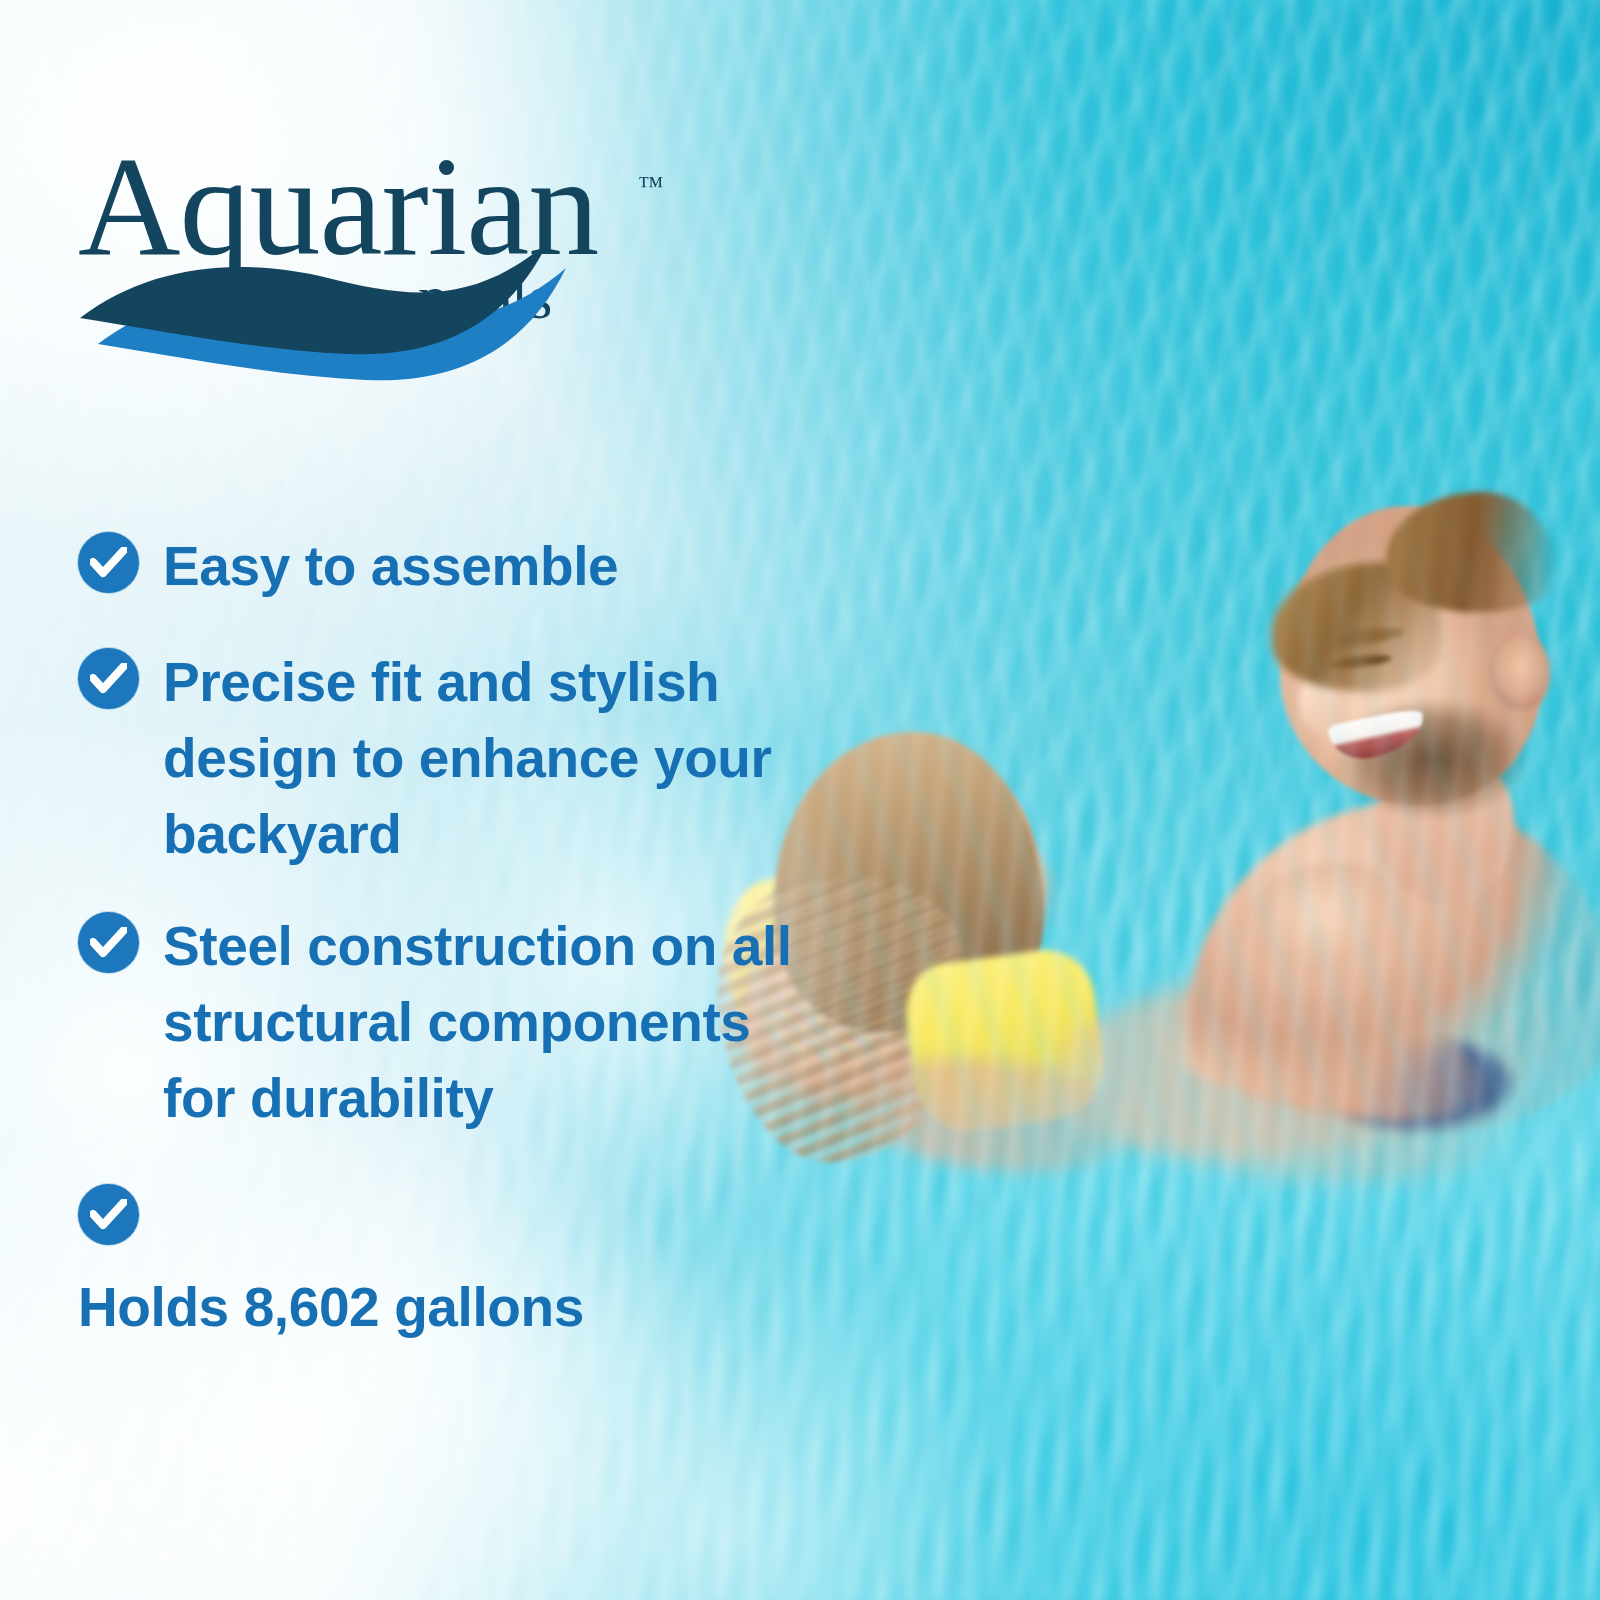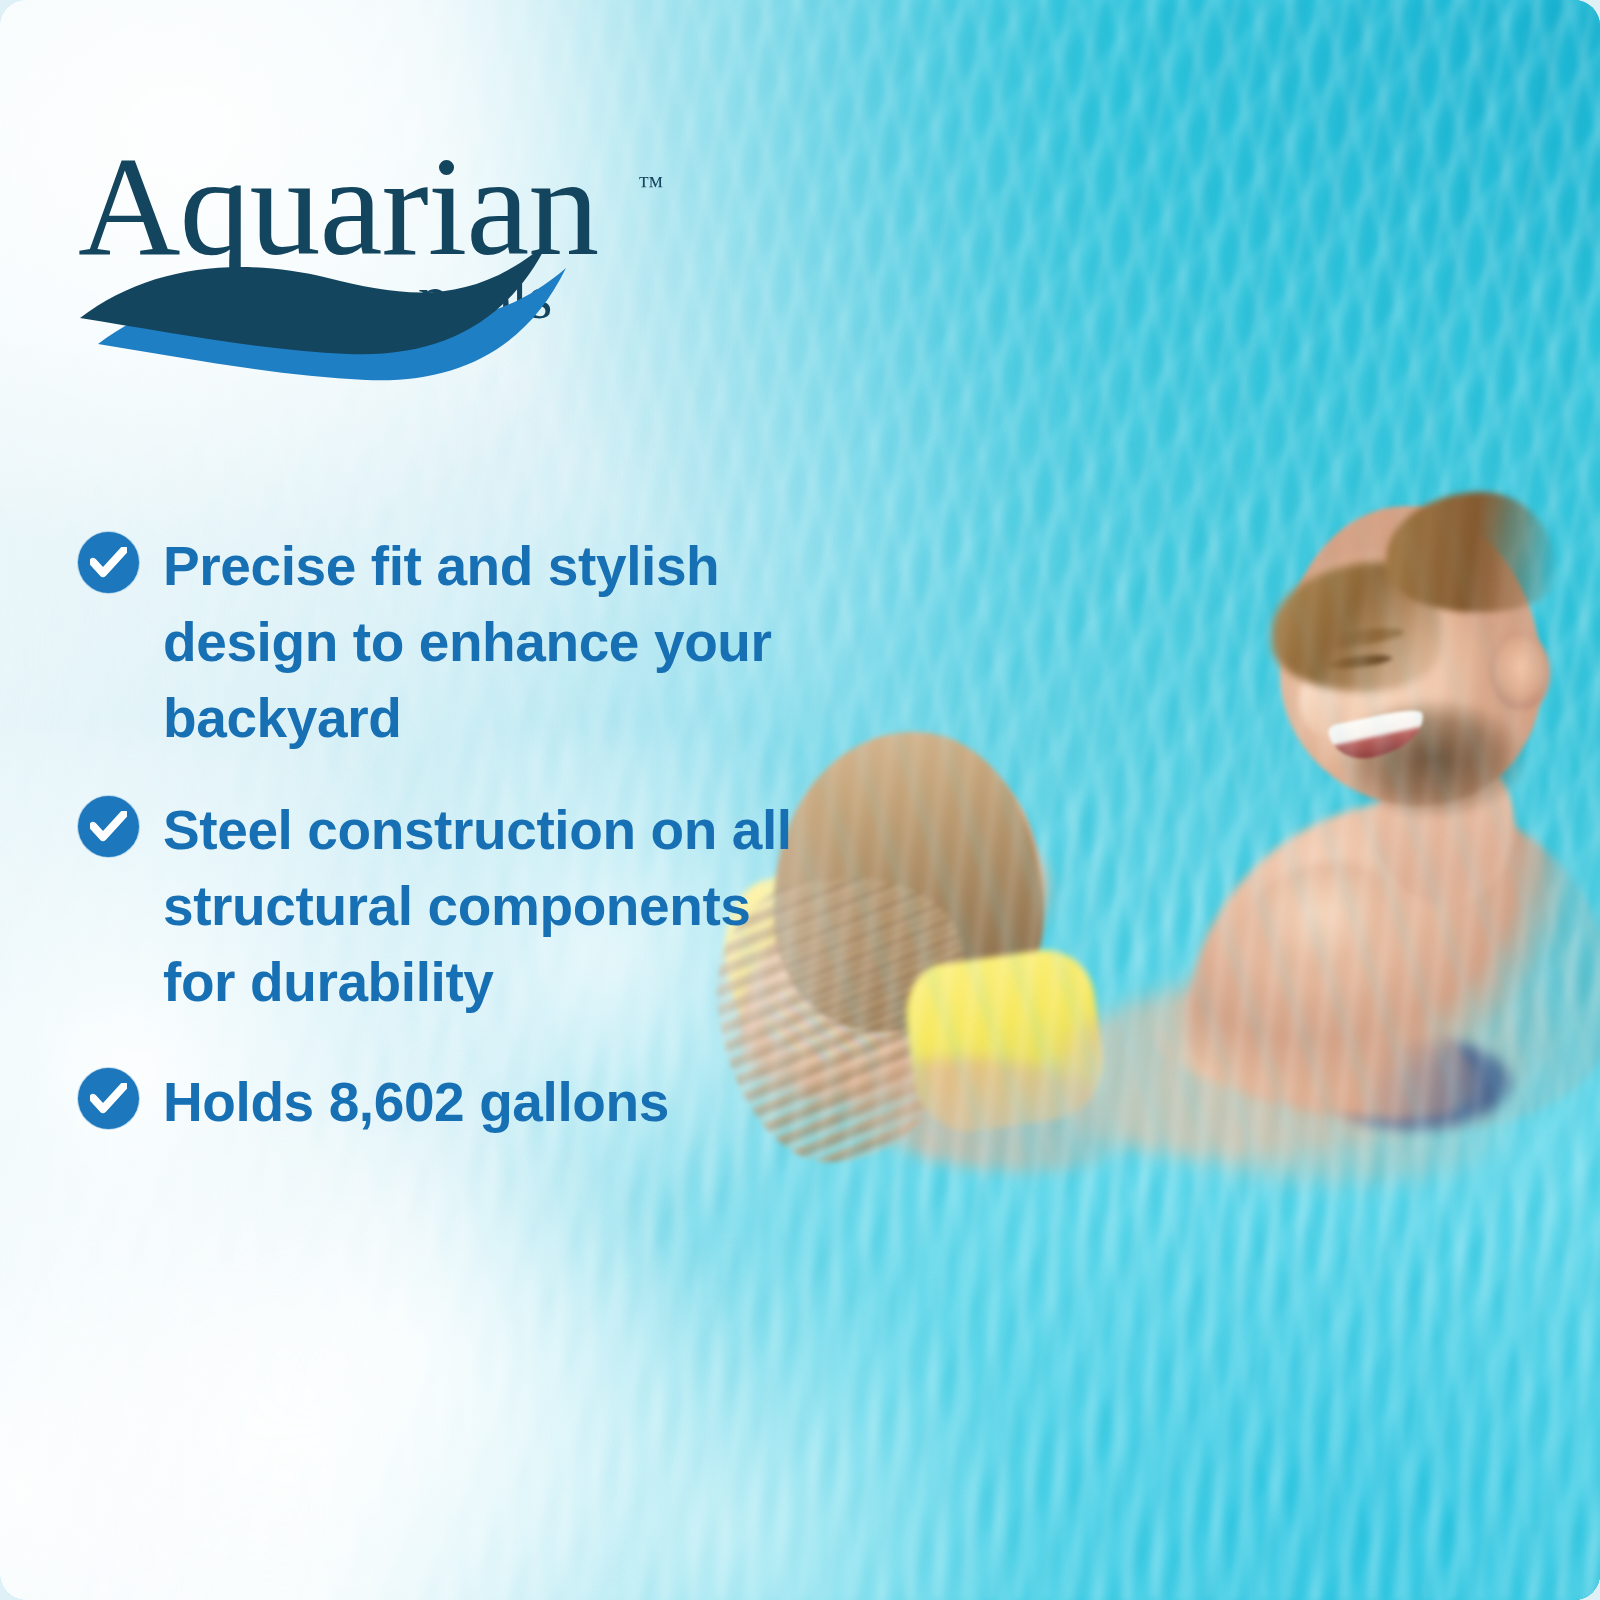--- a/index.html
+++ b/index.html
@@ -8,21 +8,20 @@
     font-family:"Liberation Sans", sans-serif;
     background:#dff1f6;
   }
 
   
   #stage{
     position:relative;
     width:1600px; height:1600px;
     overflow:hidden;
     background:#2ec0d8;
-    border-radius:26px;
   }
 
   
   .photo{ position:absolute; inset:0; overflow:hidden; }
 
   
   .water-base{
     position:absolute; inset:0;
     background:
       radial-gradient(120% 90% at 100% 0%,   #19b6d4 0%, #2cc4dc 26%, rgba(90,214,232,.0) 62%),
@@ -329,21 +328,21 @@
   
   .bullets{
     position:absolute; left:78px; top:528px; width:720px;
   }
   .bullet{
     display:flex;
     align-items:flex-start;
     gap:24px;
     margin-bottom:34px;
   }
-  .bullet:last-child{ margin-bottom:0; }
+  .bullet:last-child{ margin-bottom:0;flex-direction:column; }
   .check{
     flex:0 0 auto;
     width:61px; height:61px;
     border-radius:50%;
     background:#1c77bd;
     position:relative;
     margin-top:4px;
     box-shadow:0 0 0 1px rgba(28,119,189,.25);
   }
   .check svg{ position:absolute; left:12px; top:15px; width:37px; height:31px; }
@@ -426,20 +425,28 @@
         </g>
         <g>
           <path d="M2 172 C 70 120, 160 110, 250 132 C 330 152, 395 160, 470 96 C 430 178, 360 212, 270 208 C 180 204, 90 186, 2 172 Z" fill="#1f7fc4" transform="translate(18,26)"></path>
           <path d="M2 172 C 70 120, 160 110, 250 132 C 330 152, 395 160, 470 96 C 430 178, 360 212, 270 208 C 180 204, 90 186, 2 172 Z" fill="#13455f"></path>
         </g>
       </svg>
     </div>
 
     <div class="bullets">
 
+      <div class="bullet b1">
+        <span class="check">
+          <svg viewBox="0 0 37 31" xmlns="http://www.w3.org/2000/svg" aria-hidden="true">
+            <path d="M3 15 L13 26 L34 3" fill="none" stroke="#ffffff" stroke-width="8" stroke-linecap="round" stroke-linejoin="round"></path>
+          </svg>
+        </span>
+        <span class="btext">Easy to assemble</span>
+      </div>
 
       <div class="bullet b2">
         <span class="check">
           <svg viewBox="0 0 37 31" xmlns="http://www.w3.org/2000/svg" aria-hidden="true">
             <path d="M3 15 L13 26 L34 3" fill="none" stroke="#ffffff" stroke-width="8" stroke-linecap="round" stroke-linejoin="round"></path>
           </svg>
         </span>
         <span class="btext">Precise fit and stylish design to enhance your backyard</span>
       </div>
 

